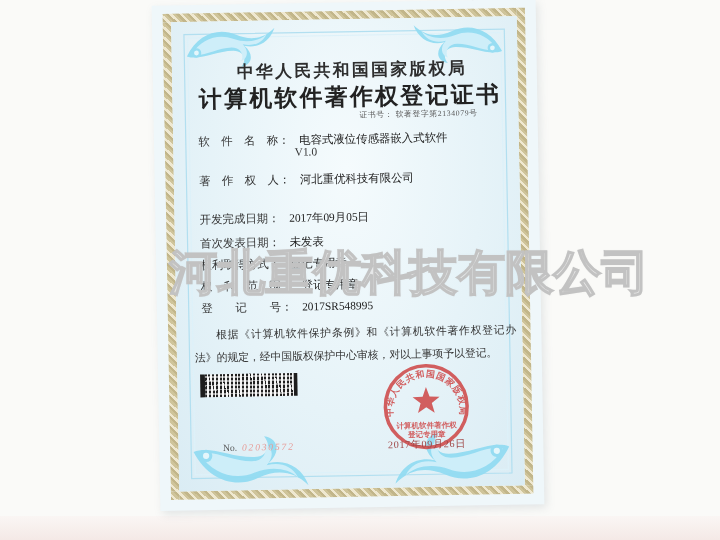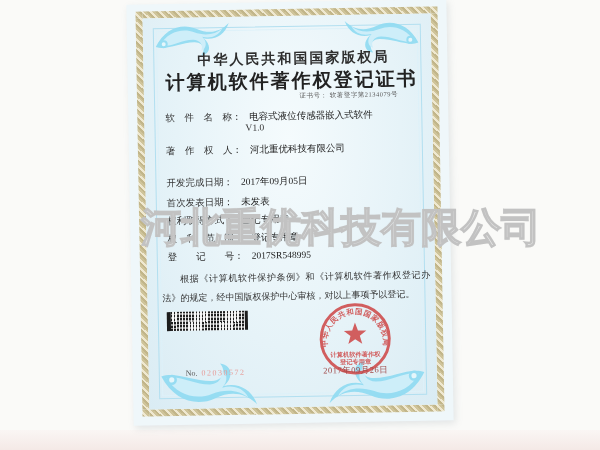--- a/index.html
+++ b/index.html
@@ -76,21 +76,21 @@
   }
   .seal{position:absolute;left:186px;top:301px;width:74px;height:74px;opacity:.88;}
   .seal-date{
     position:absolute;left:184px;top:364px;width:78px;text-align:center;
     font-size:8.5px;color:#a04848;letter-spacing:.5px;white-space:nowrap;
   }
   .serial{
     position:absolute;left:53px;top:365px;white-space:nowrap;
     font-size:8px;color:#555;
   }
-  .serial .num{color:#e79a96;letter-spacing:1.5px;margin-left:4px;}
+  .serial .num{color:#e79a96;letter-spacing:1.5px;margin-left:4px;font-style:italic;}
   
   .watermark{
     position:absolute;left:141px;top:200px;z-index:5;pointer-events:none;
     font-family:"Liberation Sans","DejaVu Sans",sans-serif;
     font-size:40px;font-weight:bold;white-space:nowrap;letter-spacing:0;
     color:rgba(255,255,255,.55);
     -webkit-text-stroke:1.2px #c2c2c2;
     text-shadow:0 0 1px rgba(160,160,160,.5);
   }
   .scratch{position:absolute;left:370px;top:0;}

